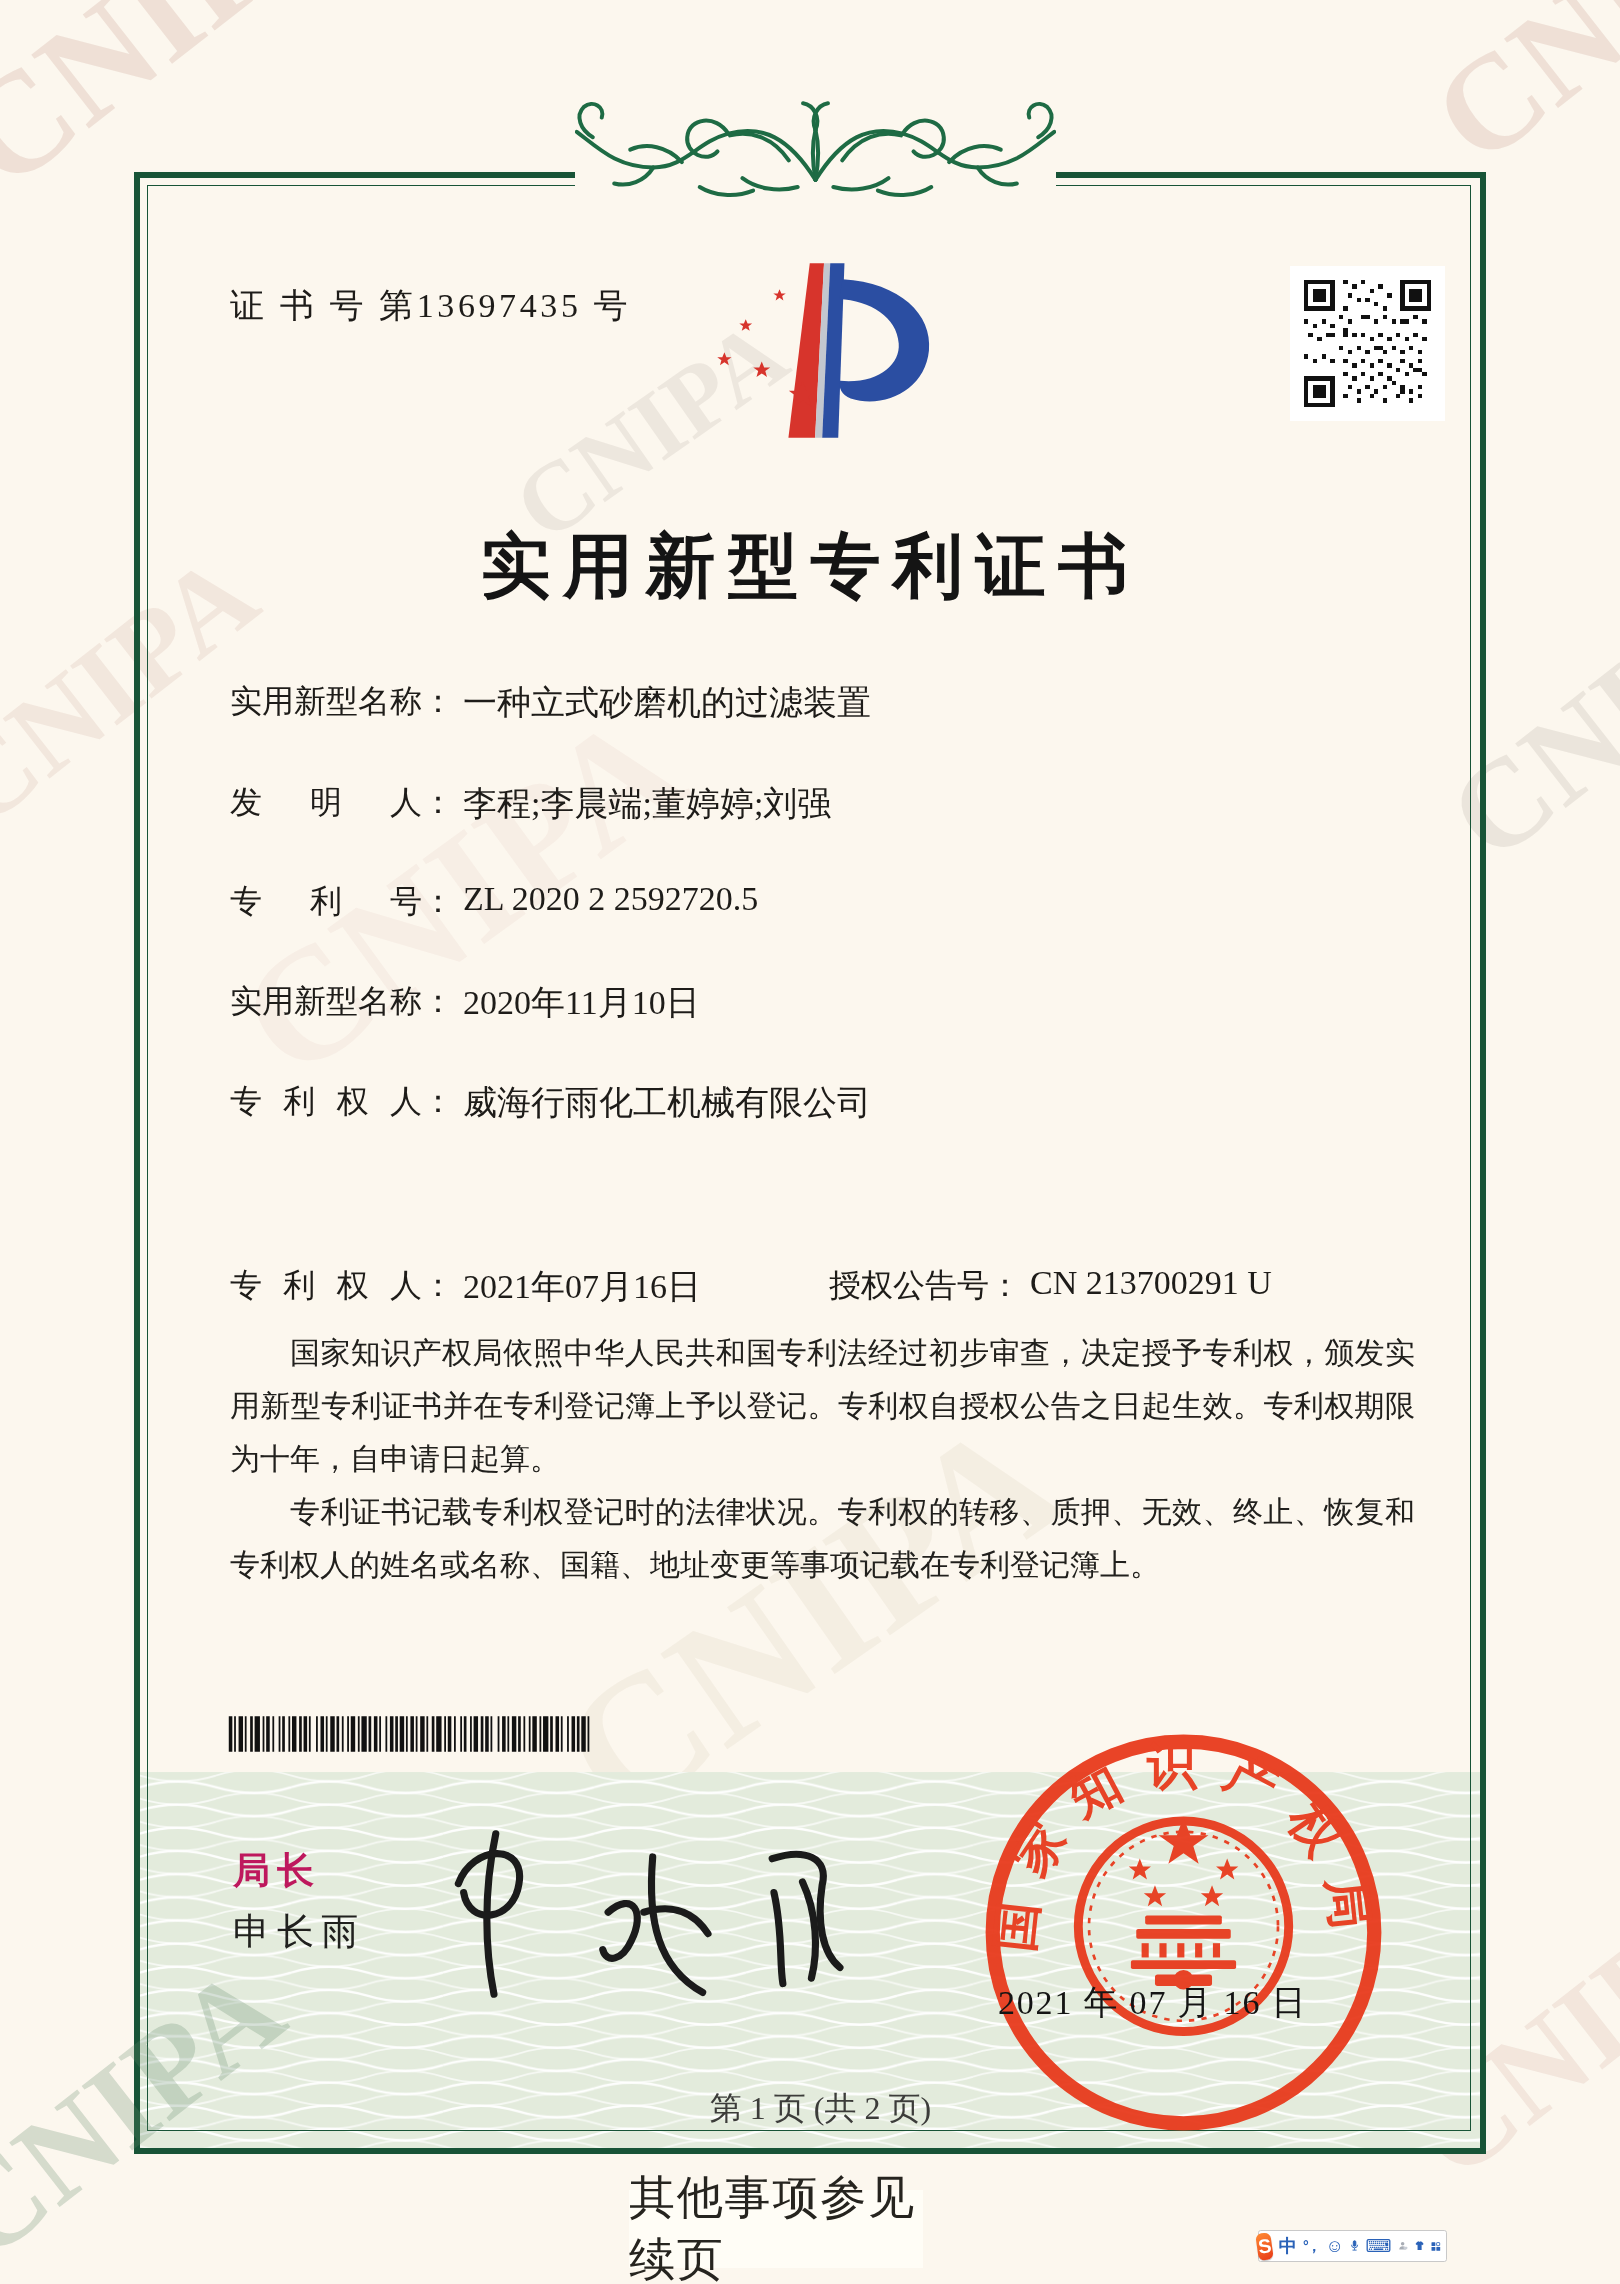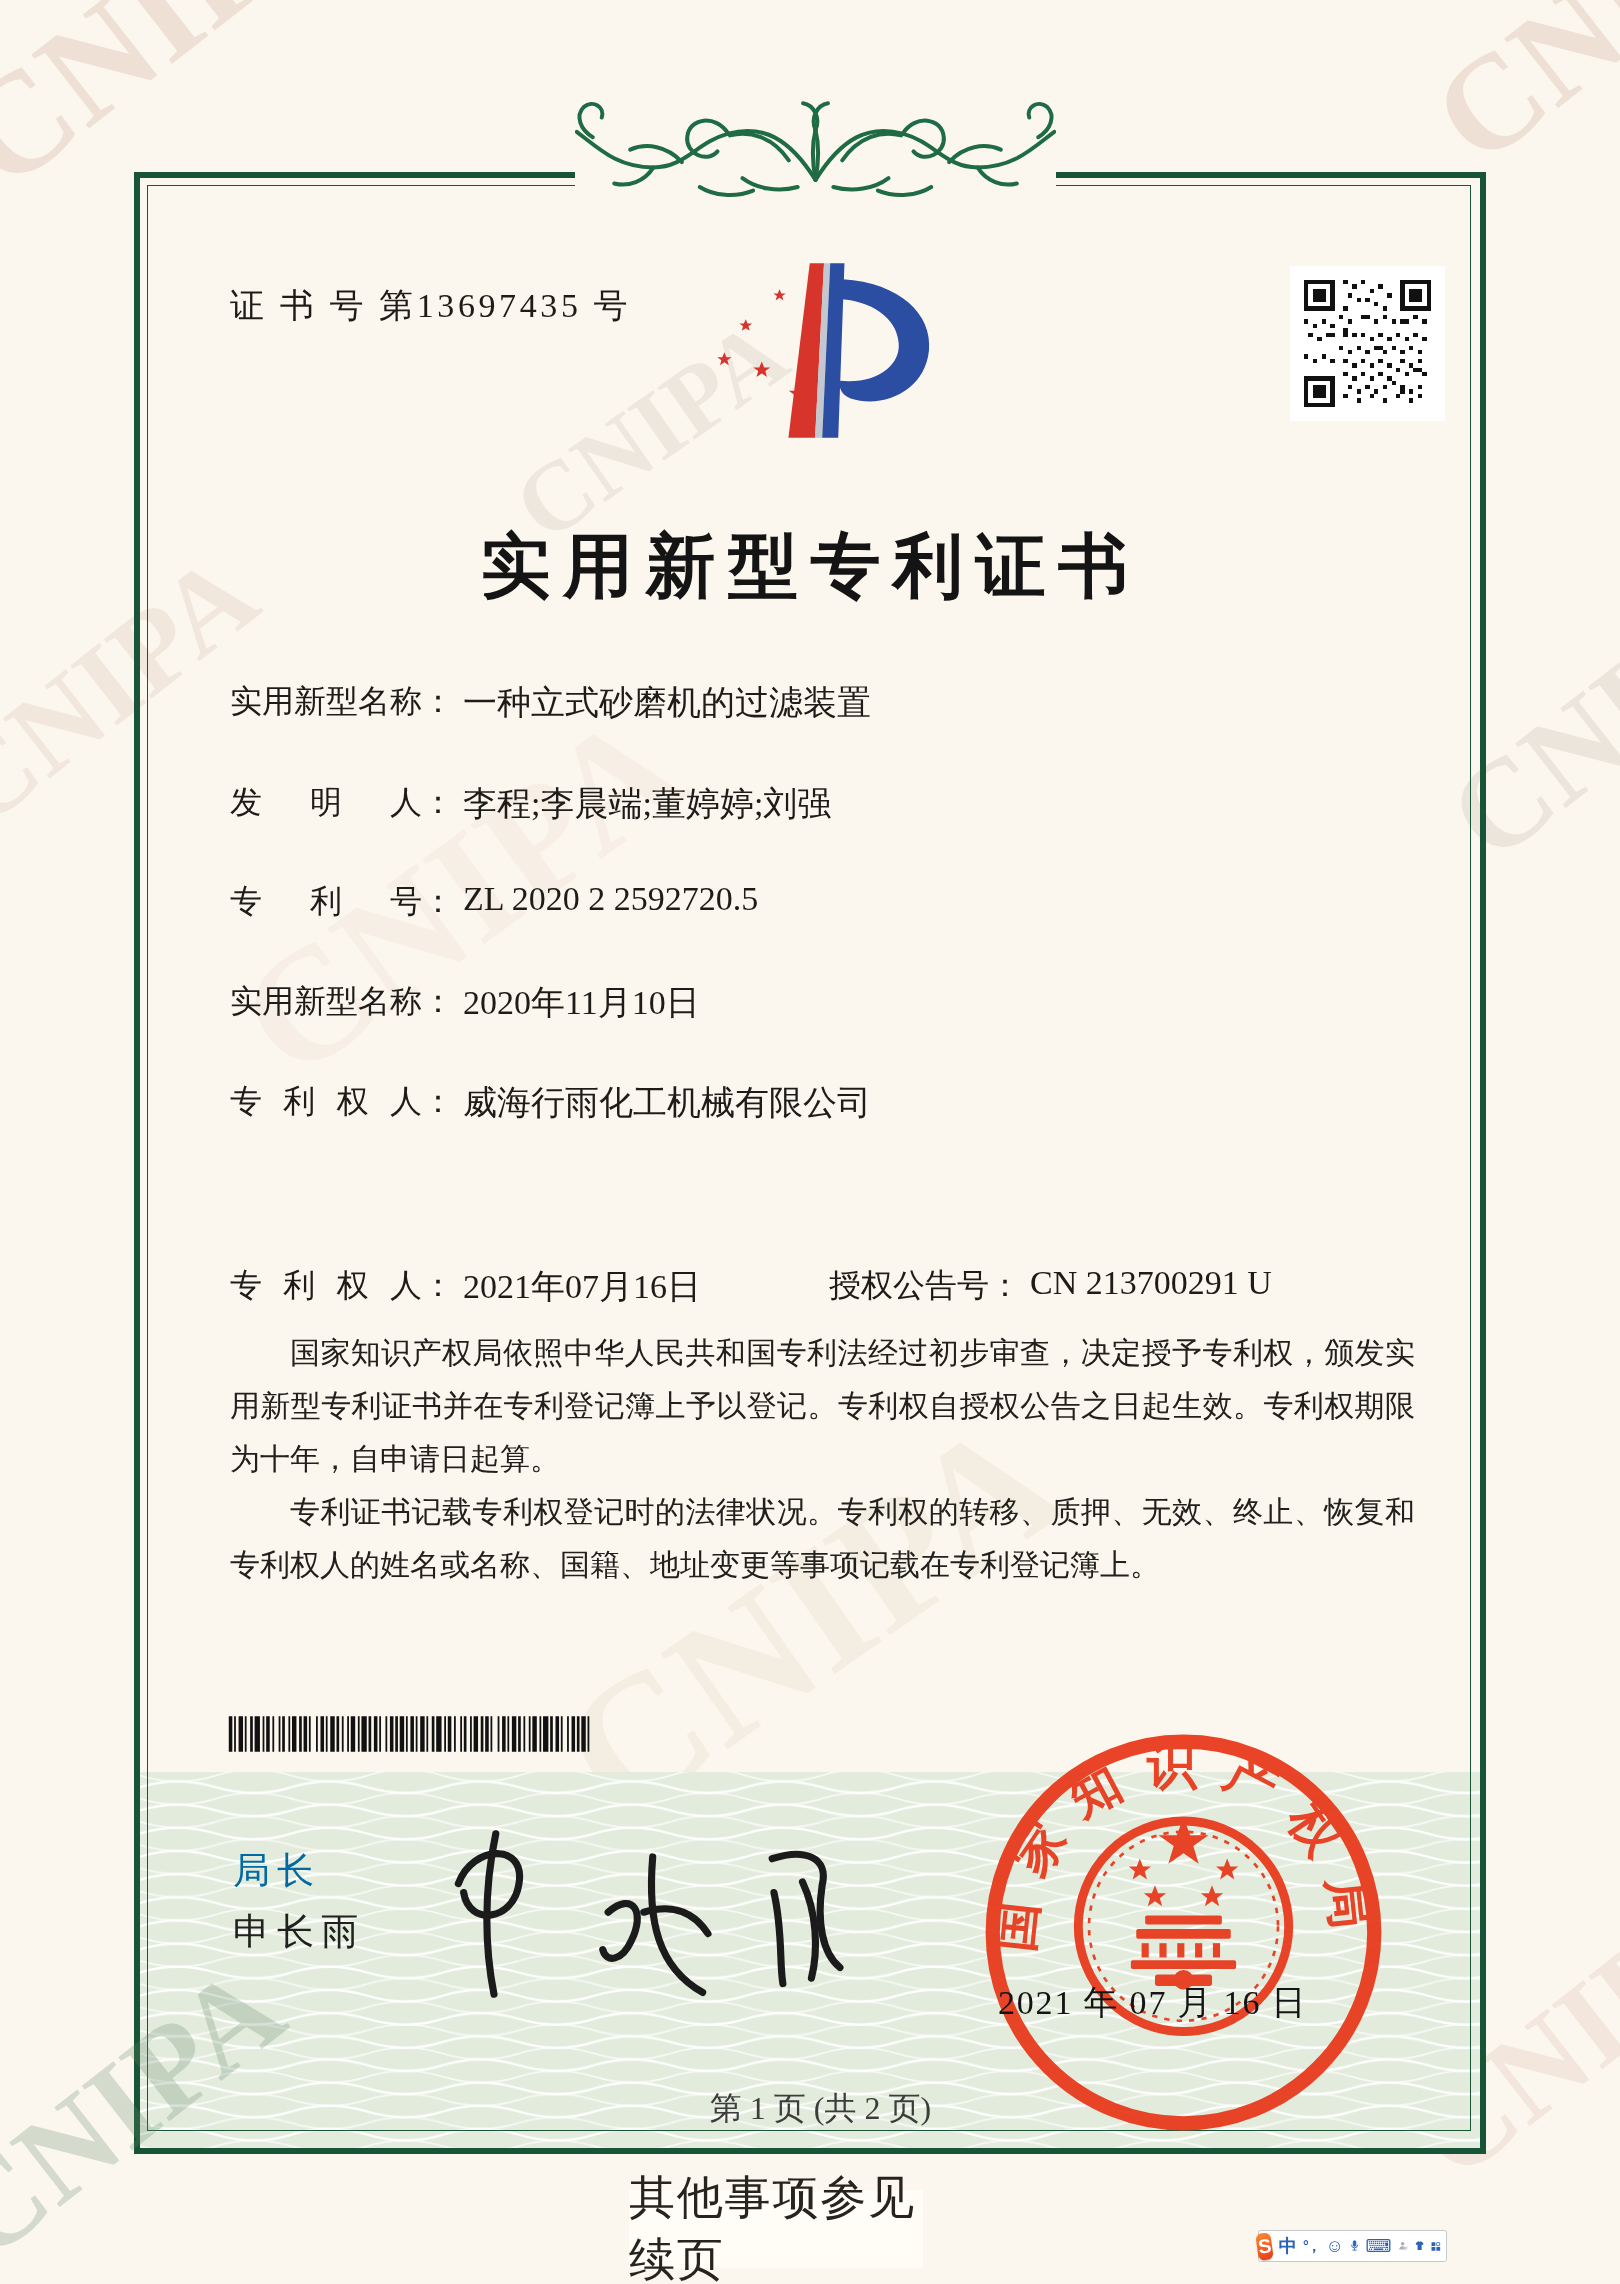--- a/index.html
+++ b/index.html
@@ -39,21 +39,21 @@
   .f-value-wrap{display:inline-block;margin-left:9px;width:820px;white-space:normal;line-height:44px;vertical-align:top;}
   .pair2{position:absolute;left:599px;top:0;}
   .p2-label{font-size:32px;}
   
   .body-text{position:absolute;left:230px;top:1326px;width:1185px;font-size:30px;line-height:53px;
              text-align:justify;z-index:3;color:#21201d;}
   .body-text p{margin:0;text-indent:2em;}
   
   .barcode{position:absolute;left:227px;top:1716px;z-index:3;}
   .director-title{position:absolute;left:233px;top:1846px;font-size:37px;letter-spacing:7.1px;
-        font-family:"Liberation Sans","DejaVu Sans",sans-serif;color:#0369a1;z-index:3;}
+        font-family:"Liberation Sans","DejaVu Sans",sans-serif;color:#be185d;z-index:3;font-weight:bold;}
   .director-name{position:absolute;left:233px;top:1907px;font-size:37px;letter-spacing:7.1px;
         font-family:"Liberation Sans","DejaVu Sans",sans-serif;color:#20201e;z-index:3;}
   .signature{position:absolute;left:419px;top:1807px;z-index:3;}
   .seal{position:absolute;left:974px;top:1723px;z-index:4;opacity:.94;}
   .seal-date{position:absolute;left:998px;top:1980px;width:374px;font-size:34px;letter-spacing:1.8px;
              color:#141414;z-index:5;}
   .page-num{position:absolute;left:134px;top:2087px;width:1353px;text-align:center;font-size:32px;
             color:#3c3c3a;z-index:3;margin-left:10px;}
   .continuation{position:absolute;left:629px;top:2190px;width:294px;height:78px;background:#fffdf6;
                 z-index:3;display:flex;align-items:center;justify-content:center;font-size:46px;

